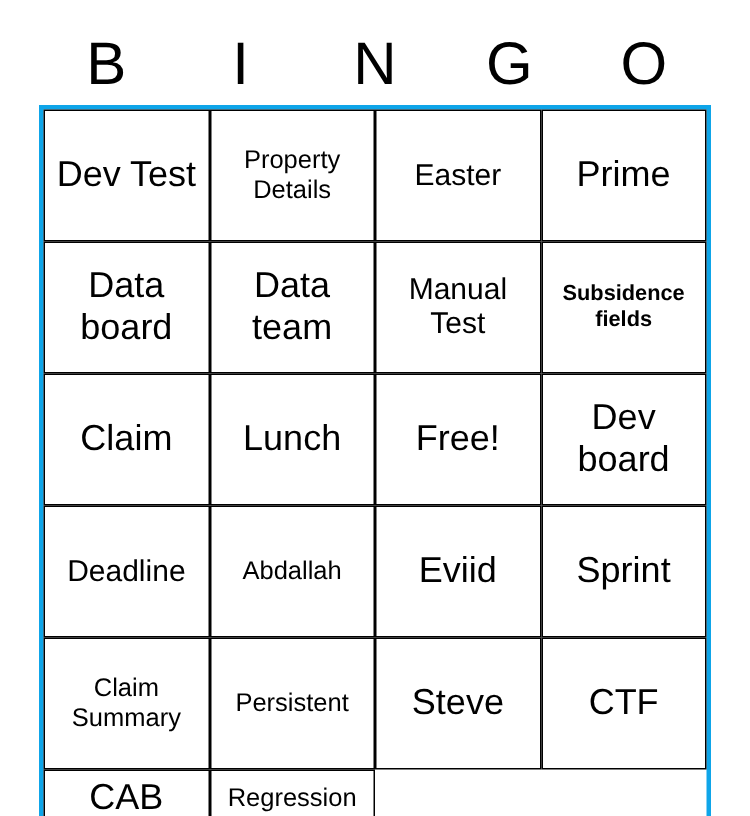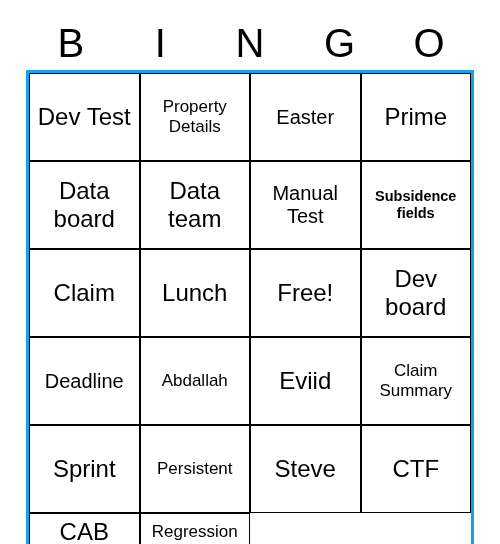--- a/index.html
+++ b/index.html
@@ -80,21 +80,21 @@
       <div class="cell fs-large">Data team</div>
       <div class="cell fs-med">Manual Test</div>
       <div class="cell fs-xs">Subsidence fields</div>
       <div class="cell fs-large">Claim</div>
       <div class="cell fs-large">Lunch</div>
       <div class="cell fs-large">Free!</div>
       <div class="cell fs-large">Dev board</div>
       <div class="cell fs-med">Deadline</div>
       <div class="cell fs-sm">Abdallah</div>
       <div class="cell fs-large">Eviid</div>
+      <div class="cell fs-large">Sprint</div>
       <div class="cell fs-sm">Claim Summary</div>
-      <div class="cell fs-large">Sprint</div>
       <div class="cell fs-sm">Persistent</div>
       <div class="cell fs-large">Steve</div>
       <div class="cell fs-large">CTF</div>
       <div class="cell fs-large">CAB</div>
       <div class="cell fs-sm">Regression</div>
     </div>
 </div>
 
 </body></html>

